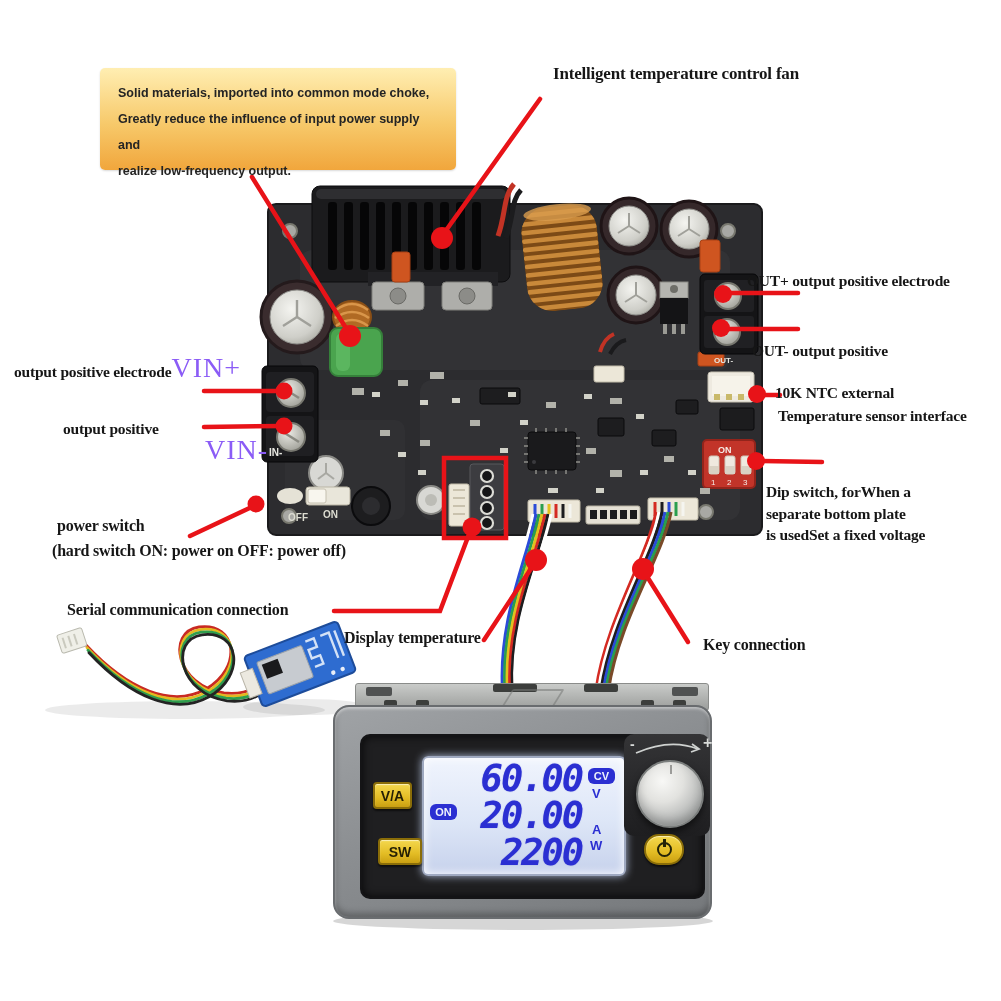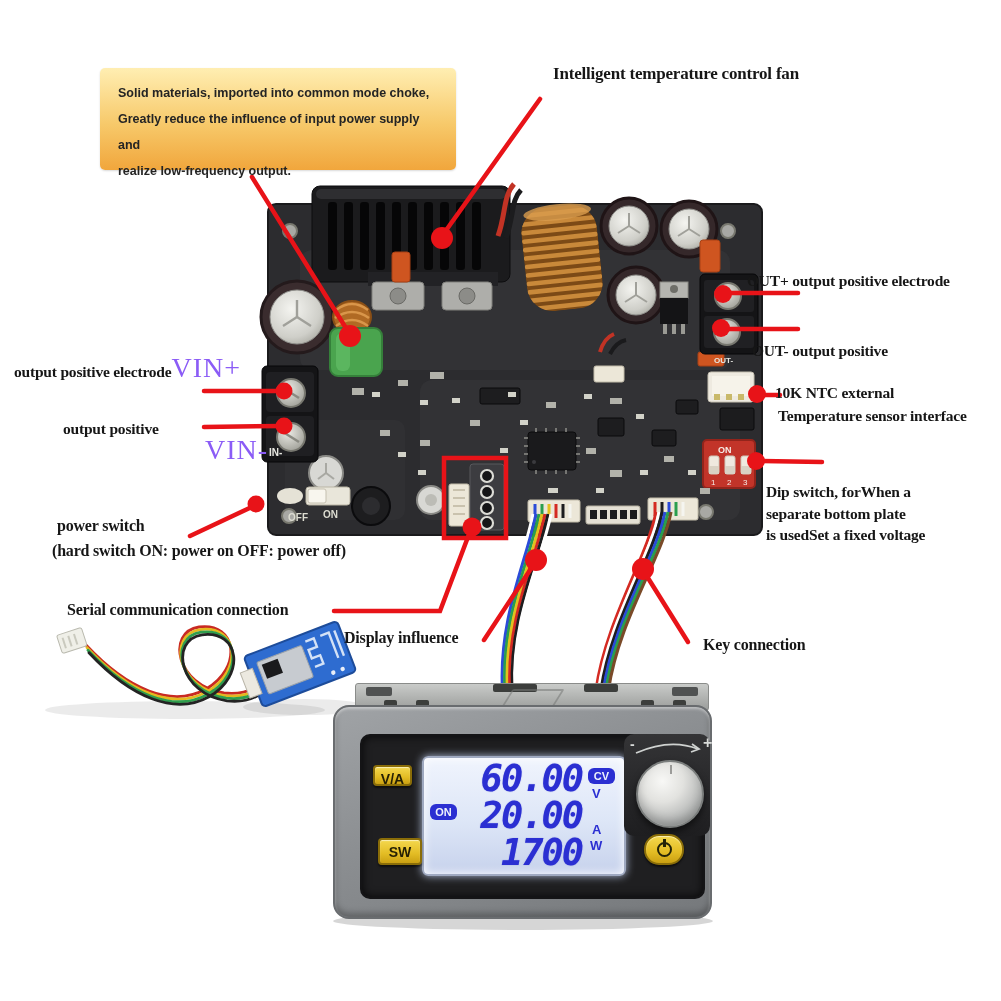--- a/index.html
+++ b/index.html
@@ -459,21 +459,21 @@
   <span style="font-size:15.5px;">output positive electrode</span>
   <span class="big-pin">VIN+</span>
 </div>
 <div class="note" style="left:63px;top:420px;font-size:15.5px;white-space:nowrap;">output positive</div>
 <div class="note big-pin" style="left:205px;top:434px;">VIN-</div>
 
 <div class="note" style="left:57px;top:517px;font-size:16px;white-space:nowrap;">power switch</div>
 <div class="note" style="left:52px;top:542px;font-size:16px;white-space:nowrap;">(hard switch ON: power on OFF: power off)</div>
 
 <div class="note" style="left:67px;top:601px;font-size:16px;white-space:nowrap;">Serial communication connection</div>
-<div class="note" style="left:344px;top:629px;font-size:16px;white-space:nowrap;">Display influence</div>
+<div class="note" style="left:344px;top:629px;font-size:16px;white-space:nowrap;">Display temperature</div>
 <div class="note" style="left:703px;top:636px;font-size:16px;white-space:nowrap;">Key connection</div>
 
 <div class="module">
   <div class="mod-strip">
     <div class="slot" style="left:10px;top:3px;width:26px;height:9px;background:#505252;"></div>
     <div class="slot" style="left:316px;top:3px;width:26px;height:9px;background:#505252;"></div>
     <div class="slot" style="left:137px;top:0;width:44px;height:8px;"></div>
     <div class="slot" style="left:228px;top:0;width:34px;height:8px;"></div>
     <div class="slot" style="left:28px;top:16px;width:13px;height:10px;"></div>
     <div class="slot" style="left:60px;top:16px;width:13px;height:10px;"></div>
@@ -483,24 +483,24 @@
   </div>
   <div class="mod-frame">
     <div class="mod-inner">
       <div class="lcd">
         <div class="seg" style="right:42px;top:4px;">60.00</div>
         <div class="lcd-badge" style="left:164px;top:10px;">CV</div>
         <div class="lcd-unit" style="left:168px;top:28px;">V</div>
         <div class="lcd-badge" style="left:6px;top:46px;">ON</div>
         <div class="seg" style="right:42px;top:41px;">20.00</div>
         <div class="lcd-unit" style="left:168px;top:64px;">A</div>
-        <div class="seg" style="right:42px;top:78px;">1700</div>
+        <div class="seg" style="right:42px;top:78px;">2200</div>
         <div class="lcd-unit" style="left:166px;top:80px;">W</div>
       </div>
-      <div class="ybtn" style="left:11px;top:29px;width:39px;height:21px;line-height:24px;">V/A</div>
+      <div class="ybtn" style="left:11px;top:46px;width:39px;height:27px;line-height:24px;">V/A</div>
       <div class="ybtn" style="left:16px;top:102px;width:44px;height:27px;line-height:24px;">SW</div>
       <div class="knob-housing" style="left:262px;top:-2px;width:86px;height:102px;"></div>
       <svg width="72" height="18" style="position:absolute;left:272px;top:4px;" viewBox="0 0 72 18">
         <path d="M 2 13 Q 36 -2 64 9" stroke="#cfd2d0" stroke-width="1.8" fill="none"></path>
         <path d="M 58 4 L 65 9 L 57 12" stroke="#cfd2d0" stroke-width="1.8" fill="none"></path>
       </svg>
       <div class="knob-mark" style="left:268px;top:0px;">-</div>
       <div class="knob-mark" style="left:341px;top:-2px;font-size:16px;">+</div>
       <div class="knob" style="left:274px;top:24px;width:68px;height:68px;"></div>
       <div class="ybtn" style="left:282px;top:98px;width:40px;height:31px;border-radius:15px;">

